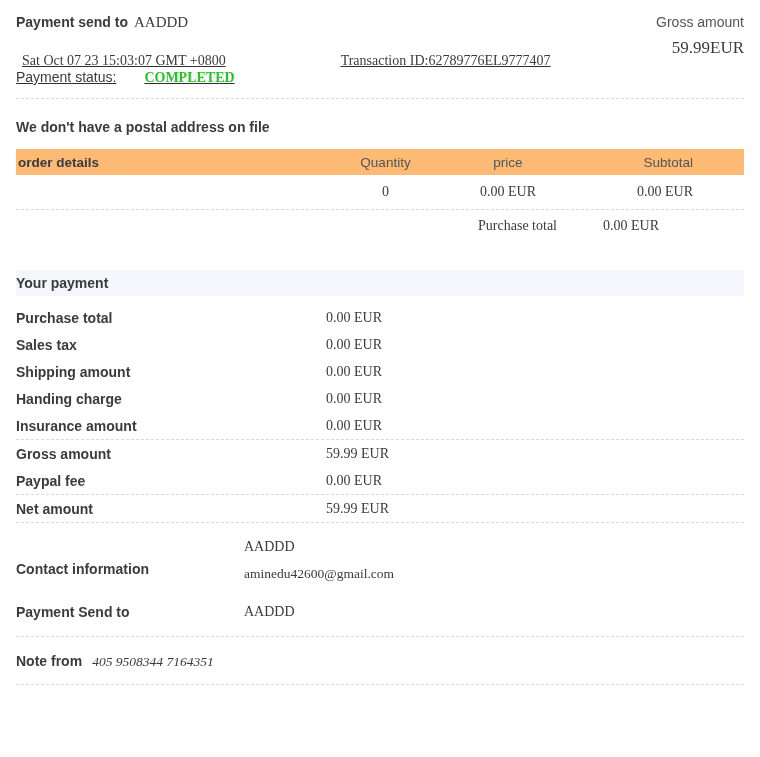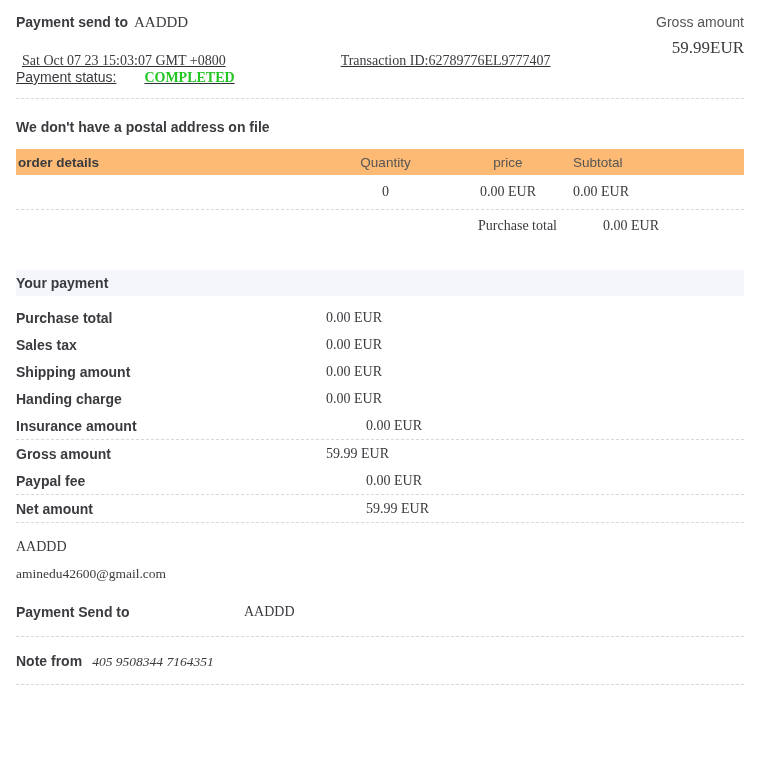--- a/index.html
+++ b/index.html
@@ -134,21 +134,21 @@
     font-family: "Liberation Serif", serif;
     font-size: 14px;
     color: #3a3b3f;
   }
   .order-row.dashed-bottom {
     border-bottom: 1px dashed #d7d9dd;
   }
   .c-desc { width: 310px; padding-left: 2px; }
   .c-qty  { width: 115px; text-align: center; }
   .c-price{ width: 130px; text-align: center; }
-  .c-sub  { width: 120px; text-align: left; }
+  .c-sub  { width: 120px; text-align: right; }
   .order-head .c-qty,
   .order-head .c-price,
   .order-head .c-sub { font-weight: normal; color: #555; }
   .order-head .c-price { font-weight: normal; }
   .order-total-row {
     display: flex;
     align-items: center;
     height: 32px;
     font-family: "Liberation Serif", serif;
     font-size: 14px;
@@ -172,21 +172,21 @@
     font-weight: bold;
     color: #3a3b3f;
     margin-top: 28px;
   }
   .pay-rows { margin-top: 8px; }
   .pay-row {
     display: flex;
     align-items: center;
     height: 27px;
   }
-  .pay-row.sep { border-bottom: 1px dashed #d7d9dd; gap: 40px; }
+  .pay-row.sep { border-bottom: 1px dashed #d7d9dd; }
   .pay-label {
     width: 310px;
     font-size: 14px;
     font-weight: bold;
     color: #3a3b3f;
   }
   .pay-value {
     font-family: "Liberation Serif", serif;
     font-size: 14px;
     color: #3a3b3f;
@@ -343,20 +343,21 @@
       <div class="pay-label">Paypal fee</div>
       <div class="pay-value">0.00 EUR</div>
     </div>
     <div class="pay-row sep">
       <div class="pay-label">Net amount</div>
       <div class="pay-value">59.99 EUR</div>
     </div>
   </div>
 
   <div class="contact">
+    <div class="contact-label">Contact information</div>
     <div class="contact-body">
       <div class="contact-name">AADDD</div>
       <div class="contact-email">aminedu42600@gmail.com</div>
     </div>
   </div>
 
   <div class="send-to-row">
     <div class="label">Payment Send to</div>
     <div class="value">AADDD</div>
   </div>

